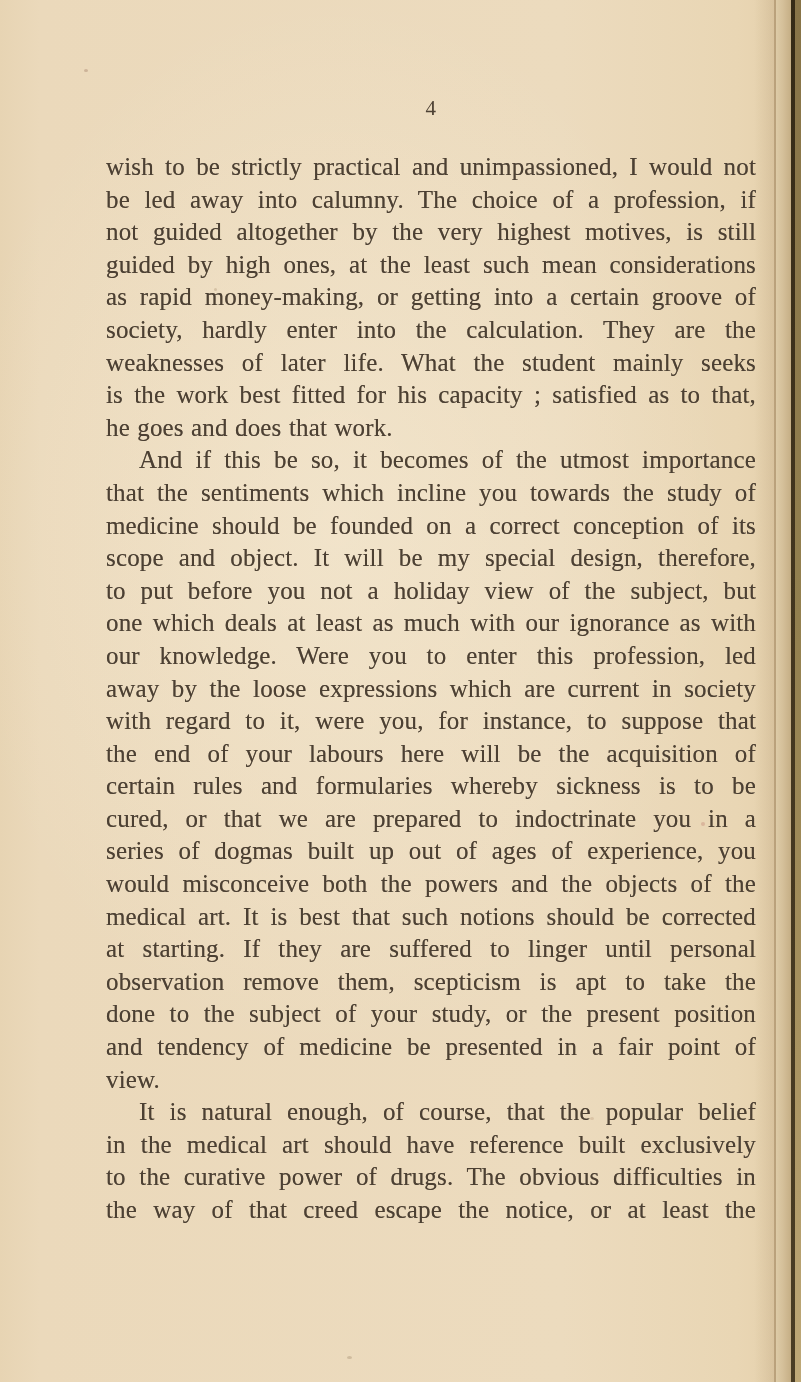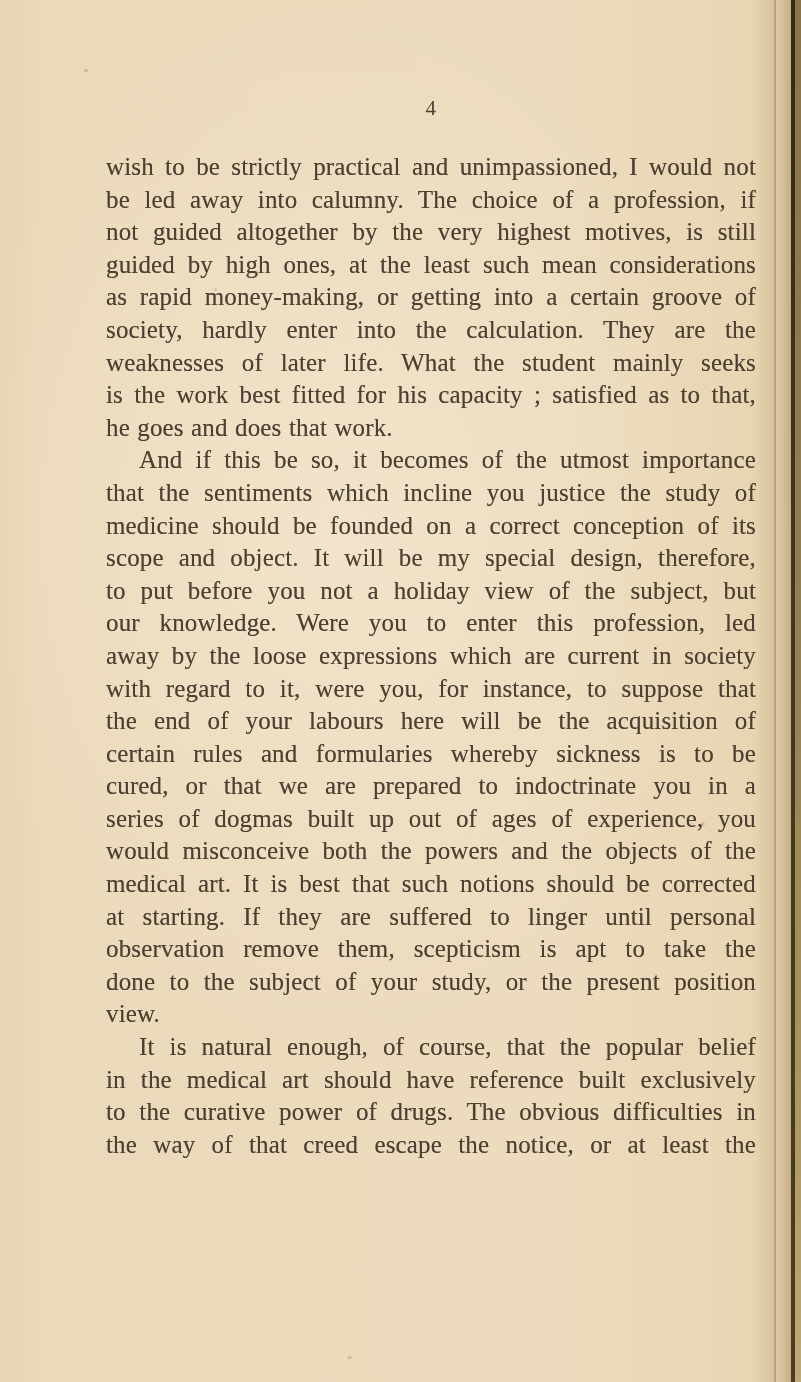--- a/index.html
+++ b/index.html
@@ -121,36 +121,38 @@
       <div class="line">wish to be strictly practical and unimpassioned, I would not</div>
       <div class="line">be led away into calumny.  The choice of a profession, if</div>
       <div class="line">not guided altogether by the very highest motives, is still</div>
       <div class="line">guided by high ones, at the least such mean considerations</div>
       <div class="line">as rapid money-making, or getting into a certain groove of</div>
       <div class="line">society, hardly enter into the calculation.  They are the</div>
       <div class="line">weaknesses of later life.  What the student mainly seeks</div>
       <div class="line">is the work best fitted for his capacity ; satisfied as to that,</div>
       <div class="line para-end">he goes and does that work.</div>
       <div class="line indent">And if this be so, it becomes of the utmost importance</div>
-      <div class="line">that the sentiments which incline you justice the study of</div>
+      <div class="line">that the sentiments which incline you towards the study of</div>
       <div class="line">medicine should be founded on a correct conception of its</div>
       <div class="line">scope and object.  It will be my special design, therefore,</div>
       <div class="line">to put before you not a holiday view of the subject, but</div>
+      <div class="line">one which deals at least as much with our ignorance as with</div>
       <div class="line">our knowledge.  Were you to enter this profession, led</div>
       <div class="line">away by the loose expressions which are current in society</div>
       <div class="line">with regard to it, were you, for instance, to suppose that</div>
       <div class="line">the end of your labours here will be the acquisition of</div>
       <div class="line">certain rules and formularies whereby sickness is to be</div>
       <div class="line">cured, or that we are prepared to indoctrinate you in a</div>
       <div class="line">series of dogmas built up out of ages of experience, you</div>
       <div class="line">would misconceive both the powers and the objects of the</div>
       <div class="line">medical art.  It is best that such notions should be corrected</div>
       <div class="line">at starting.  If they are suffered to linger until personal</div>
       <div class="line">observation remove them, scepticism is apt to take the</div>
       <div class="line">done to the subject of your study, or the present position</div>
+      <div class="line">and tendency of medicine be presented in a fair point of</div>
       <div class="line para-end">view.</div>
       <div class="line indent">It is natural enough, of course, that the popular belief</div>
       <div class="line">in the medical art should have reference built exclusively</div>
       <div class="line">to the curative power of drugs.  The obvious difficulties in</div>
       <div class="line">the way of that creed escape the notice, or at least the</div>
     </div>
 
   <div class="edge-shadow"></div>
   <div class="edge-crease"></div>
   <div class="edge-band"></div>

